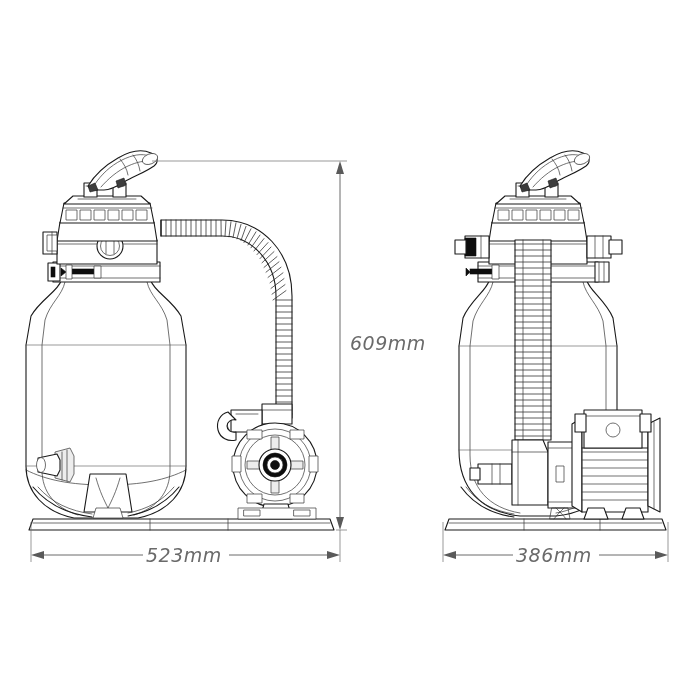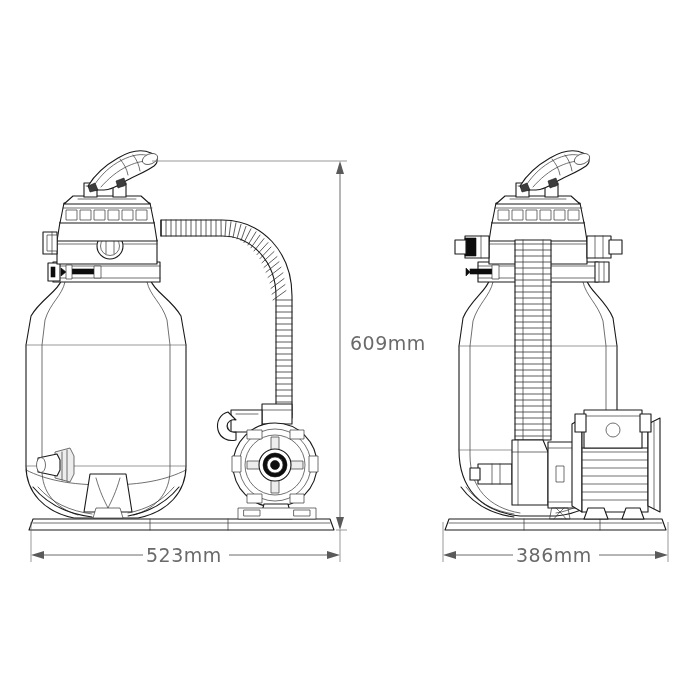--- a/index.html
+++ b/index.html
@@ -14,20 +14,21 @@
     font-family: "DejaVu Sans", sans-serif;
     overflow: hidden;
     position: relative;
   }
   #drawing-root {
     position: absolute;
     left: 0;
     top: 0;
     width: 700px;
     height: 700px;
+    font-style: italic;
   }
   svg.drawing {
     display: block;
     width: 700px;
     height: 700px;
     background: #ffffff;
   }
   .ln   { fill: none; stroke: #1a1a1a; stroke-width: 1.1; stroke-linecap: round; stroke-linejoin: round; }
   .ln-t { fill: none; stroke: #333333; stroke-width: 0.7; stroke-linecap: round; stroke-linejoin: round; }
   .ln-h { fill: none; stroke: #555555; stroke-width: 0.6; stroke-linecap: round; stroke-linejoin: round; }

